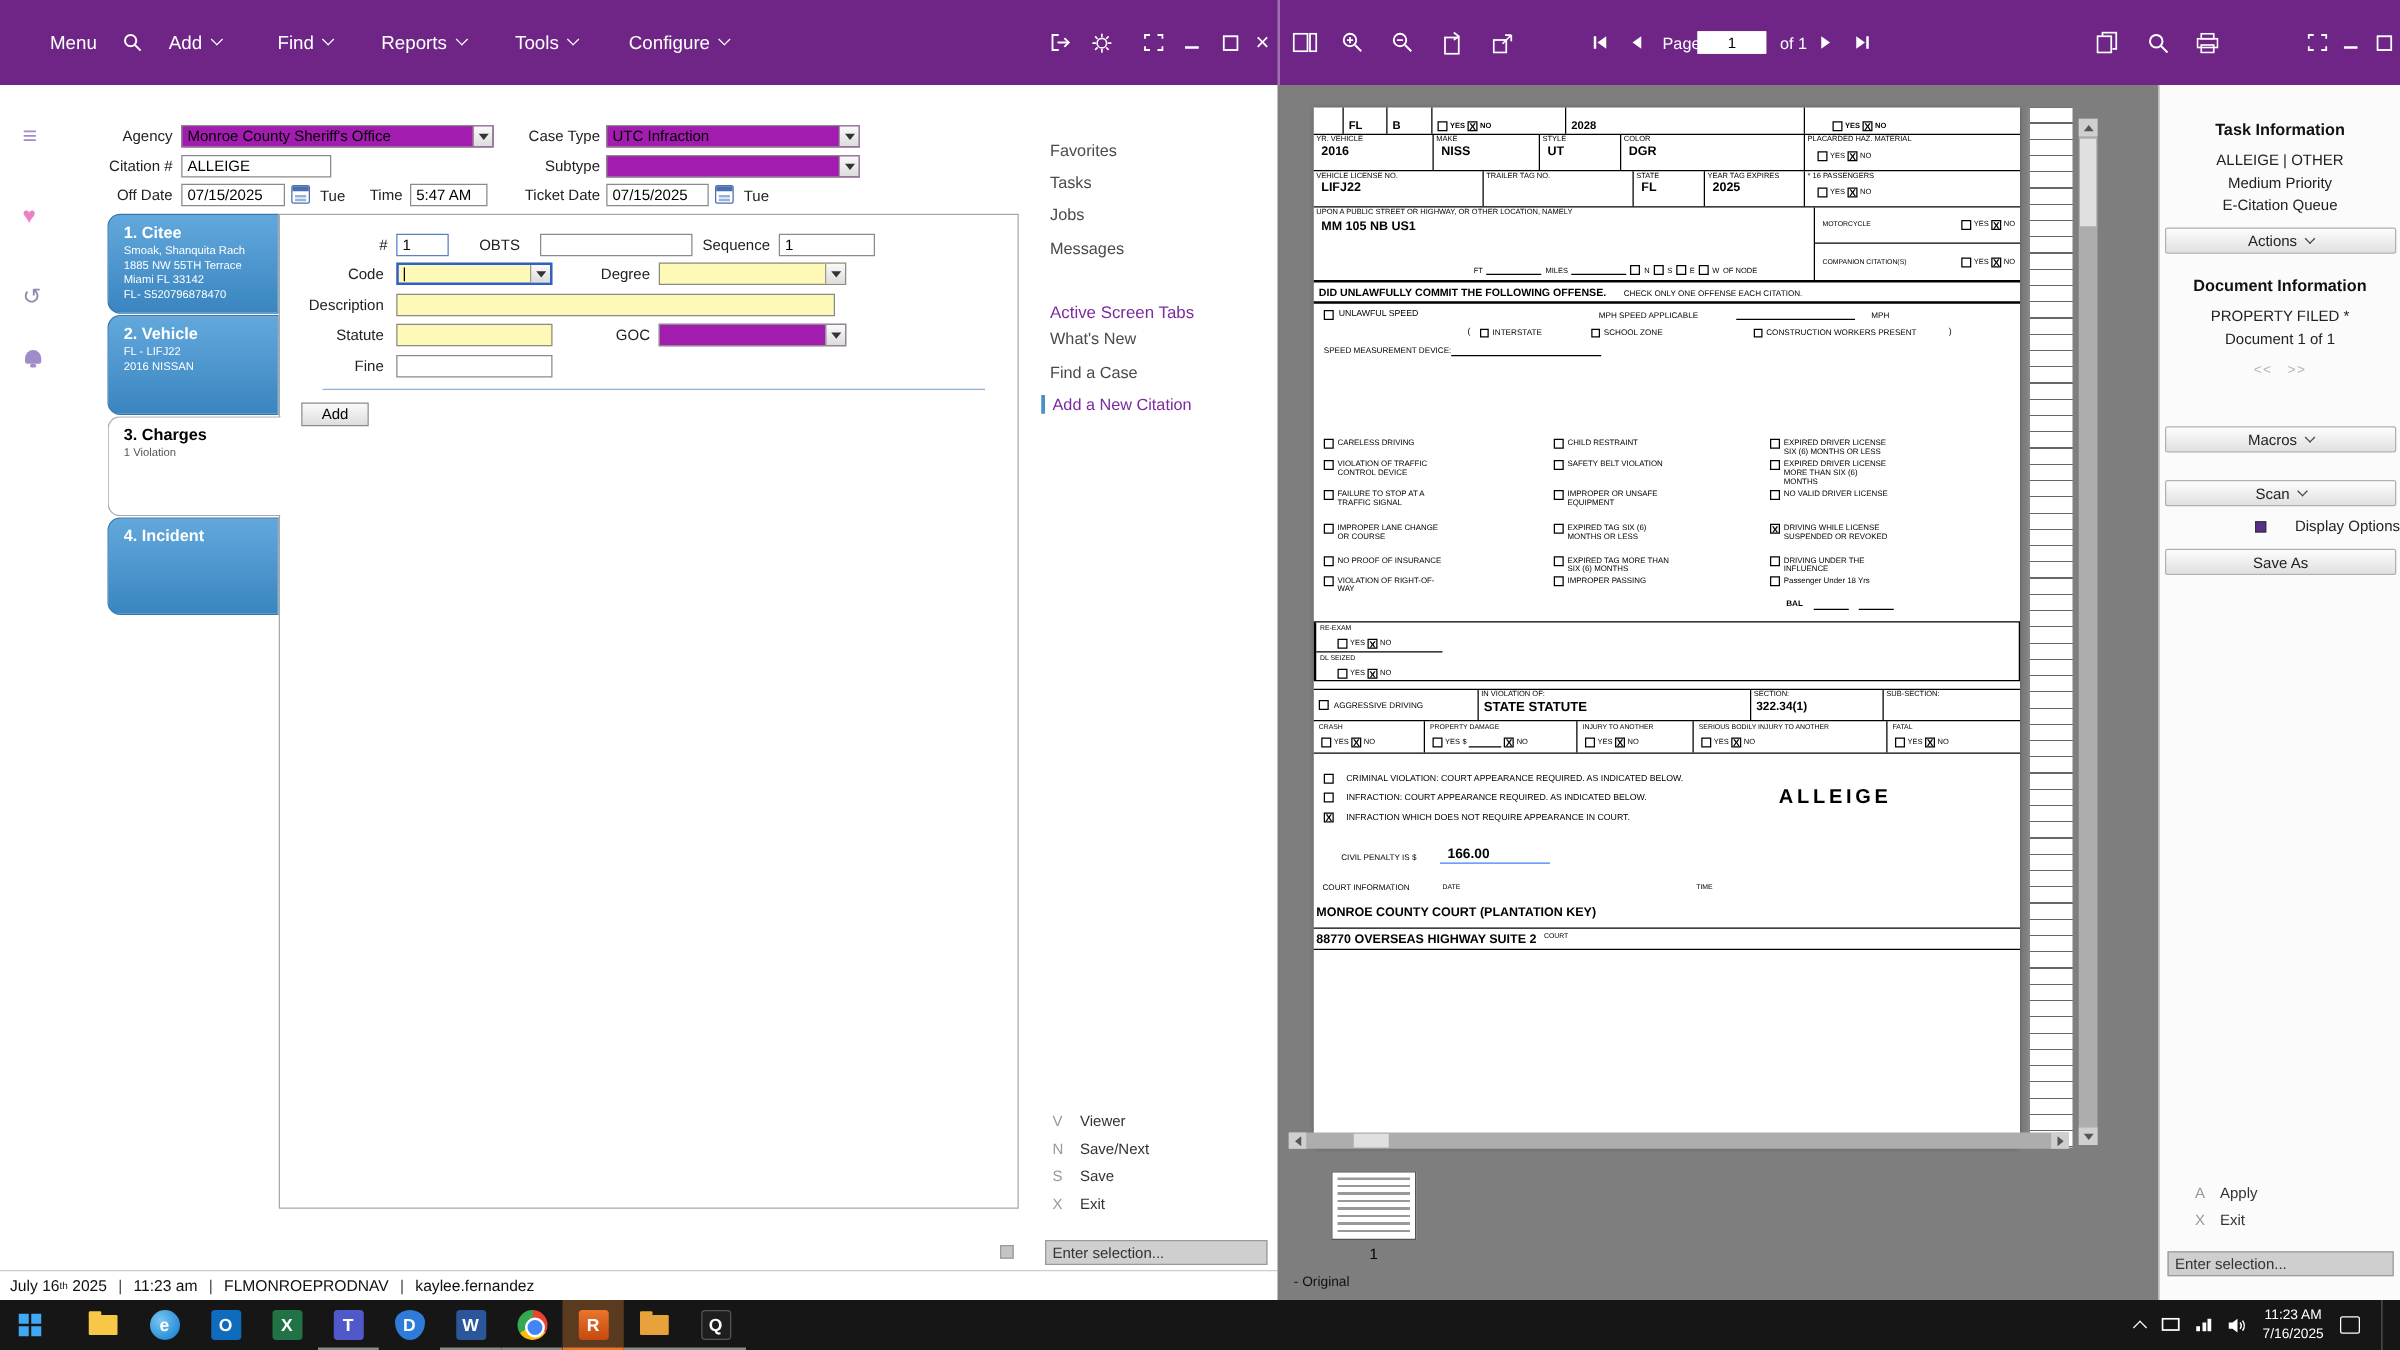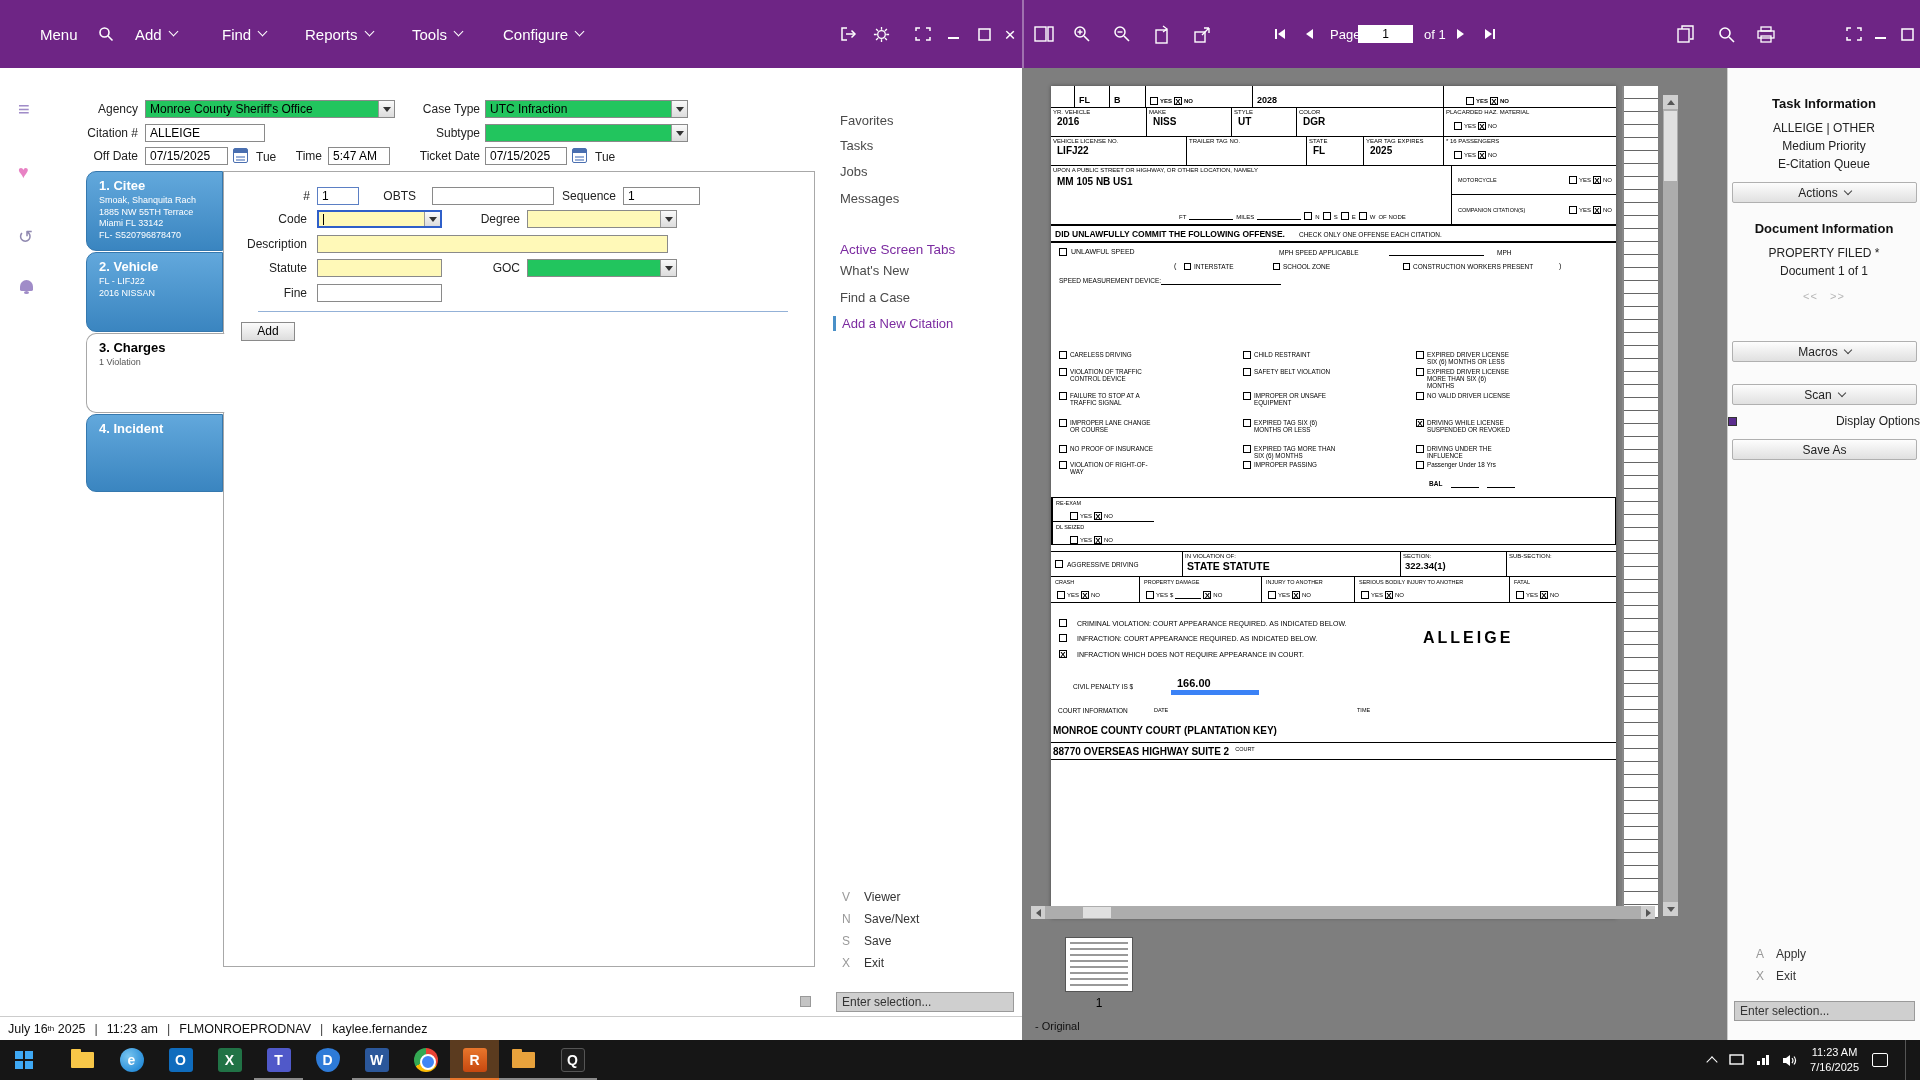--- a/index.html
+++ b/index.html
@@ -17,21 +17,21 @@
 .htxt{position:absolute;top:0;height:68px;display:flex;align-items:center;color:#fff;font-size:13px}
 .xglyph{font-size:19px;line-height:1}
 
 
 .app-left{position:absolute;left:0;top:68px;width:1022px;height:972px;background:#fff}
 .rail-ic{position:absolute;left:18px;font-size:20px}
 .bell{position:absolute;left:20px;width:13px;height:11px;background:#A08CC8;border-radius:7px 7px 2px 2px}
 .bell::after{content:"";position:absolute;left:4px;bottom:-3px;width:5px;height:3px;background:#A08CC8;border-radius:50%}
 .f-label{position:absolute;font-size:12px;color:#222;text-align:right}
 .f-input{position:absolute;height:18px;border:1px solid #8A8A8A;background:#fff;font-size:12px;padding:1px 4px;white-space:nowrap;overflow:hidden}
-.dd{position:absolute;height:18px;border:1px solid #8A8A8A;background:#22c55e;font-size:12px;padding:1px 18px 0 4px;white-space:nowrap;overflow:hidden}
+.dd{position:absolute;height:18px;border:1px solid #8A8A8A;background:#a21caf;font-size:12px;padding:1px 18px 0 4px;white-space:nowrap;overflow:hidden}
 .dd .dd-btn{position:absolute;right:0;top:0;bottom:0;width:16px;background:linear-gradient(#FAFAFA,#DCDCDC);border-left:1px solid #999;display:flex;align-items:center;justify-content:center}
 .tri{width:0;height:0;border-left:4px solid transparent;border-right:4px solid transparent;border-top:5px solid #333}
 .yellow{background:#FFF9B8}
 .focus{border:2px solid #2F5FC9;padding-top:0}
 .caret{position:absolute;left:4px;top:2px;width:1px;height:11px;background:#000}
 .cal{position:absolute;width:15px;height:15px;border:1px solid #4A6FB0;background:#fff;border-radius:2px}
 .cal::before{content:"";position:absolute;top:0;left:0;right:0;height:4px;background:#4A6FB0}
 .cal::after{content:"";position:absolute;left:2px;top:7px;width:9px;height:2px;background:#9AB0D8;box-shadow:0 3px 0 #9AB0D8}
 .day{position:absolute;font-size:12px;color:#222}
 
@@ -99,21 +99,21 @@
 .crt{font-size:10px;font-weight:bold}
 .tlab{font-size:5.5px;color:#000}
 
 
 .task-panel{position:absolute;left:1727px;top:68px;width:193px;height:972px;background:#FBFBFB;border-left:1px solid #CCC}
 .tp-h{position:absolute;width:100%;text-align:center;font-size:13px;font-weight:bold;color:#111}
 .tp-l{position:absolute;width:100%;text-align:center;font-size:12px;color:#222}
 .tp-btn{position:absolute;left:4px;width:185px;height:21px;background:linear-gradient(#FDFDFD,#E0E0E0);border:1px solid #B0B0B0;border-radius:2px;display:flex;align-items:center;justify-content:center;font-size:12px;color:#222;gap:7px}
 .tp-chev{width:6px;height:6px;border-right:1.4px solid #444;border-bottom:1.4px solid #444;transform:rotate(45deg);margin-top:-3px}
 .tp-pager{position:absolute;width:100%;text-align:center;font-size:11px;color:#B5B5B5;letter-spacing:1px}
-.tp-disp{position:absolute;left:0;width:100%;display:flex;align-items:center;justify-content:space-between;gap:23px;font-size:12px;color:#222}
+.tp-disp{position:absolute;left:0;width:100%;display:flex;align-items:center;justify-content:flex-end;gap:23px;font-size:12px;color:#222}
 .tp-sq{width:9px;height:9px;background:#5B2D8E;border:1px solid #333}
 
 
 .taskbar{position:absolute;left:0;top:1040px;width:1920px;height:40px;background:#161616;display:flex;align-items:center}
 .start{width:48px;height:40px;display:flex;align-items:center;justify-content:center}
 .winlogo{display:grid;grid-template-columns:8px 8px;grid-template-rows:8px 8px;gap:1.5px}
 .winlogo i{background:#3FA9F5}
 .tb-search{width:284px;height:40px;background:#fff;display:flex;align-items:center;padding-left:12px;gap:8px}
 .tb-search input{border:none;outline:none;font-size:13px;width:220px;color:#444;font-family:"Liberation Sans",sans-serif}
 .tb-search input::placeholder{color:#555;opacity:1}
@@ -752,21 +752,21 @@
       <span style="position:absolute;left:26px;top:1px;font-size:7px">CRIMINAL VIOLATION:  COURT APPEARANCE REQUIRED.  AS INDICATED BELOW.</span>
       <i class="cb" style="position:absolute;left:8px;top:15px"></i>
       <span style="position:absolute;left:26px;top:16px;font-size:7px">INFRACTION:  COURT APPEARANCE REQUIRED. AS INDICATED BELOW.</span>
       <i class="cb" style="position:absolute;left:8px;top:31px">X</i>
       <span style="position:absolute;left:26px;top:32px;font-size:7px">INFRACTION WHICH DOES NOT REQUIRE APPEARANCE IN COURT.</span>
       <span class="stamp">ALLEIGE</span>
     </div>
 
     <div style="position:relative;height:22px;margin-top:10px">
       <span style="position:absolute;left:22px;top:6px;font-size:6.5px">CIVIL PENALTY IS $</span>
-      <span style="position:absolute;left:120px;top:0;width:88px;font-size:11px;font-weight:bold;border-bottom:5px solid #3b82f6;padding:0 0 1px 6px">166.00</span>
+      <span style="position:absolute;left:101px;top:0;width:88px;font-size:11px;font-weight:bold;border-bottom:1px solid #3b82f6;padding:0 0 1px 6px">166.00</span>
     </div>
 
     <div style="position:relative;height:12px;margin-top:6px">
       <span style="position:absolute;left:7px;top:2px;font-size:6.5px">COURT INFORMATION</span>
       <span class="tlab" style="position:absolute;left:103px;top:2px">DATE</span>
       <span class="tlab" style="position:absolute;left:306px;top:2px">TIME</span>
     </div>
     <div style="border-bottom:1px solid #000;padding:3px 0 4px 2px">
       <span class="crt">MONROE COUNTY COURT (PLANTATION KEY)</span>
     </div>

